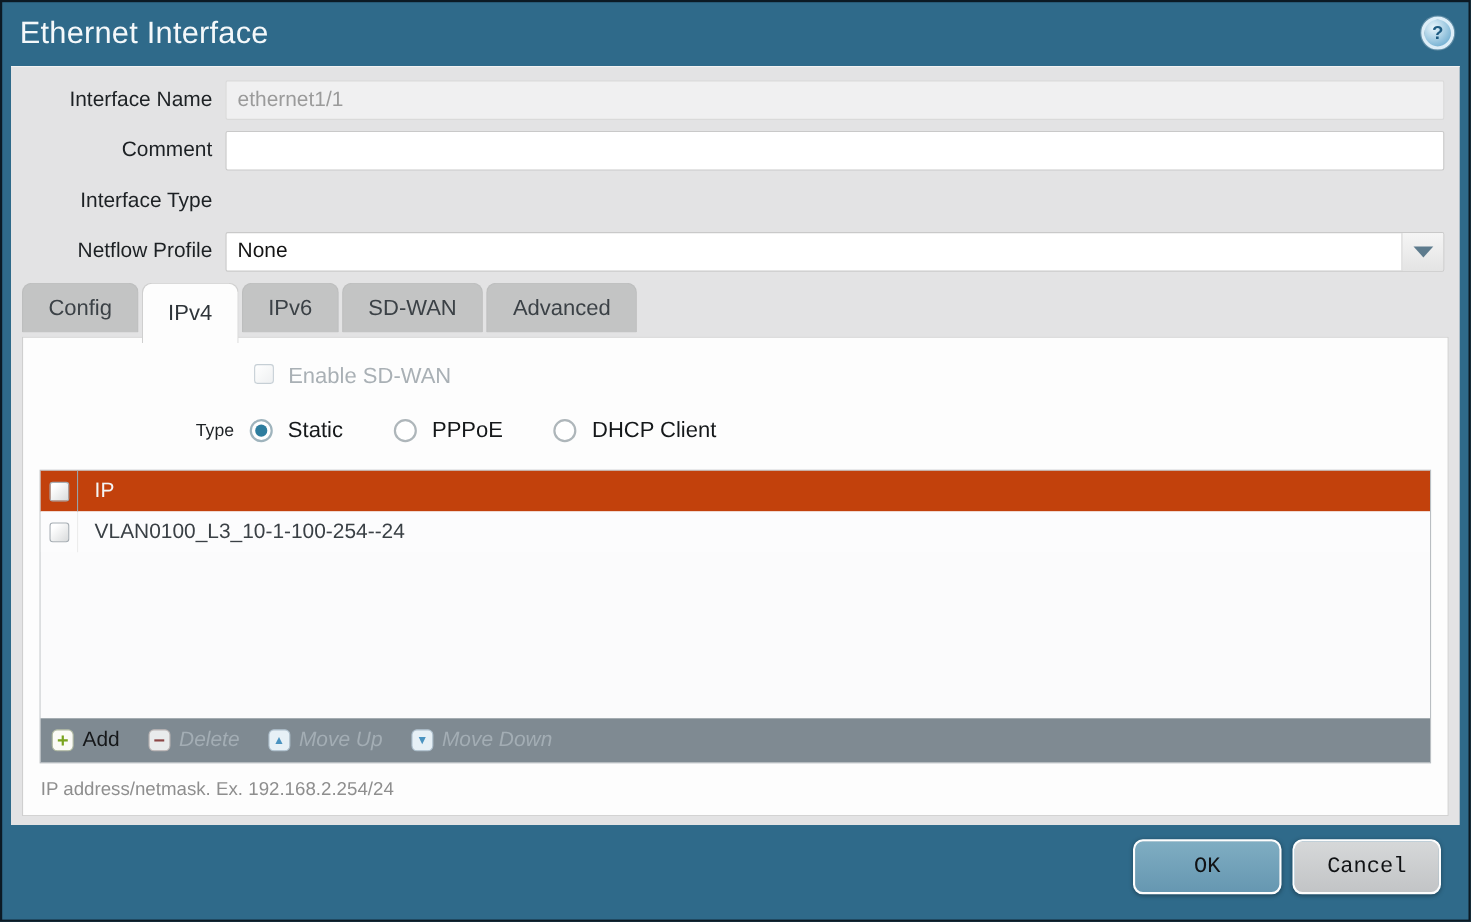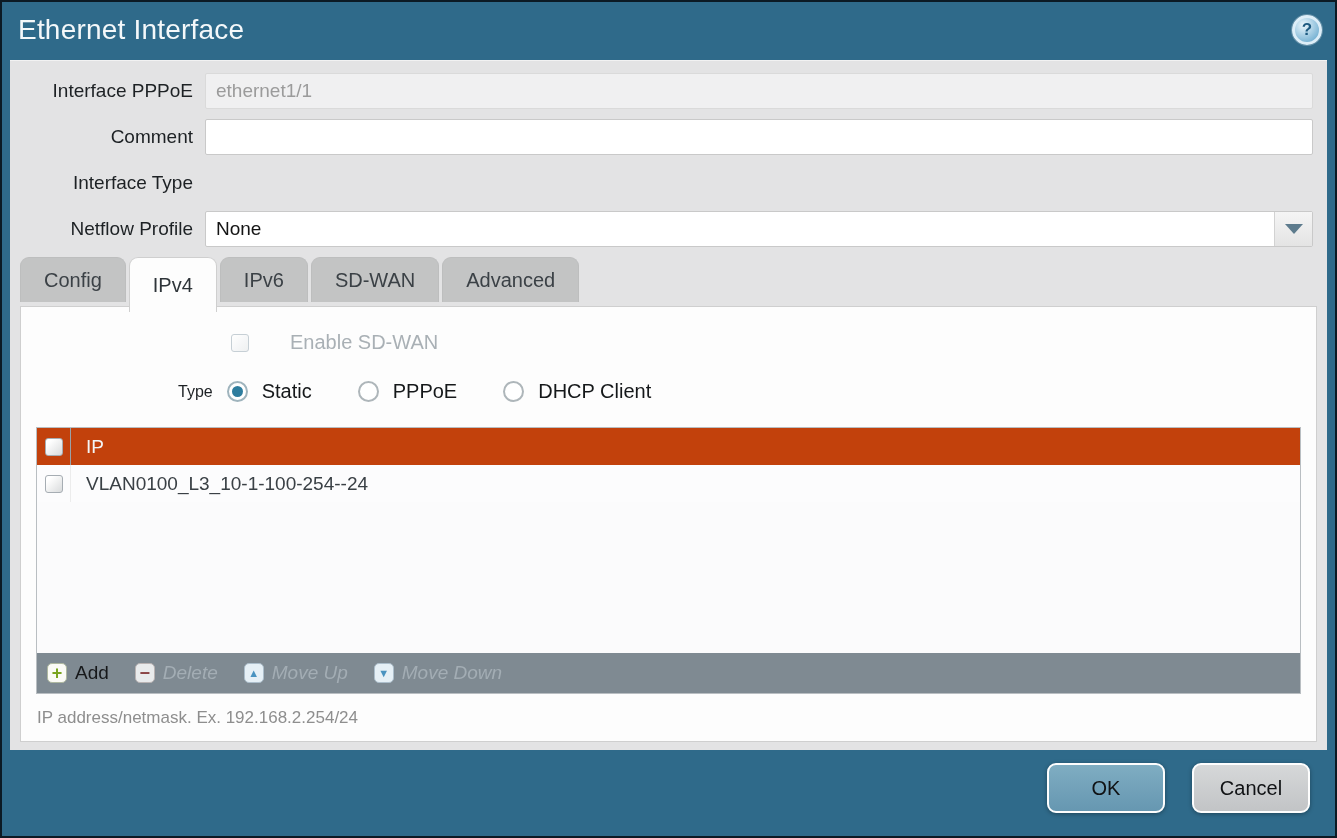--- a/index.html
+++ b/index.html
@@ -68,21 +68,21 @@
     height:55px; background:#fdfdfd; color:#2e3439;
     border:1px solid #cfcfcf; border-bottom:none; position:relative; z-index:3;
   }
 
   
   .panel {
     position:relative; margin:0 10px; height:436px;
     background:#fdfdfd; border:1px solid #cfcfcf; z-index:1;
   }
 
-  .sdwan-row { display:flex; align-items:center; margin:24px 0 0 210px;gap:28px; }
+  .sdwan-row { display:flex; align-items:flex-start; margin:24px 0 0 210px; }
   .checkbox {
     width:18px; height:18px; border:1px solid #a6adb3; border-radius:3px;
     background:linear-gradient(135deg, #ffffff 20%, #d9dbdc);
     flex:none; cursor:pointer;
   }
   .checkbox.disabled { border-color:#c6cfd5; background:linear-gradient(135deg,#ffffff,#eef0f1); cursor:default; }
   .sdwan-label { margin-left:13px; font-size:20px; color:#a9b0b5; }
 
   .type-row { display:flex; align-items:center; margin:26px 0 0 157px; }
   .type-label { font-size:16px; color:#1d2124; margin-right:14px; }
@@ -119,43 +119,44 @@
   .badge-del { background:#e9ebec; border:1px solid #b9b3b3; color:#8c4646; font-size:18px; }
   .badge-up, .badge-down { background:#e6f0f6; border:1px solid #acbecb; color:#4a93c0; font-size:11px; }
   .tbtn-label { margin-left:8px; font-size:19px; color:#16181a; }
   .tbtn.disabled .tbtn-label { color:#a3adb4;font-style:italic; }
 
   .hint { margin:14px 0 0 16px; font-size:17px; color:#8e8e8e; }
 
   
   .footer { position:absolute; left:0; right:0; bottom:0; height:86px; }
   .btn {
-    position:absolute; bottom:23px; width:118px; height:50px;
+    position:absolute; bottom:23px; width:135px; height:50px;
     border:2px solid #fdfdfd; border-radius:9px; font-size:20px; color:#101214;
     display:flex; align-items:center; justify-content:center; cursor:pointer;
     box-shadow:0 1px 4px rgba(0,0,0,.35);
+    font-family:Liberation Mono, monospace;
   }
   .btn-ok { right:170px; background:linear-gradient(#7fadc2, #6697b1); }
   .btn-cancel { right:25px; background:linear-gradient(#d6d8d9, #c2c4c6); }
 </style>
 </head>
 <body>
 
 <div class="dialog">
 
   <div class="titlebar">
     <span class="title">Ethernet Interface</span>
     <div class="help-btn">?</div>
   </div>
 
   <div class="body">
 
     <div class="form">
       <div class="frow">
-        <div class="flabel">Interface PPPoE</div>
+        <div class="flabel">Interface Name</div>
         <input class="ftext" disabled="" value="ethernet1/1" style="">
       </div>
       <div class="frow">
         <div class="flabel">Comment</div>
         <input class="ftext" value="" style="">
       </div>
       <div class="frow">
         <div class="flabel">Interface Type</div>
       </div>
       <div class="frow">

